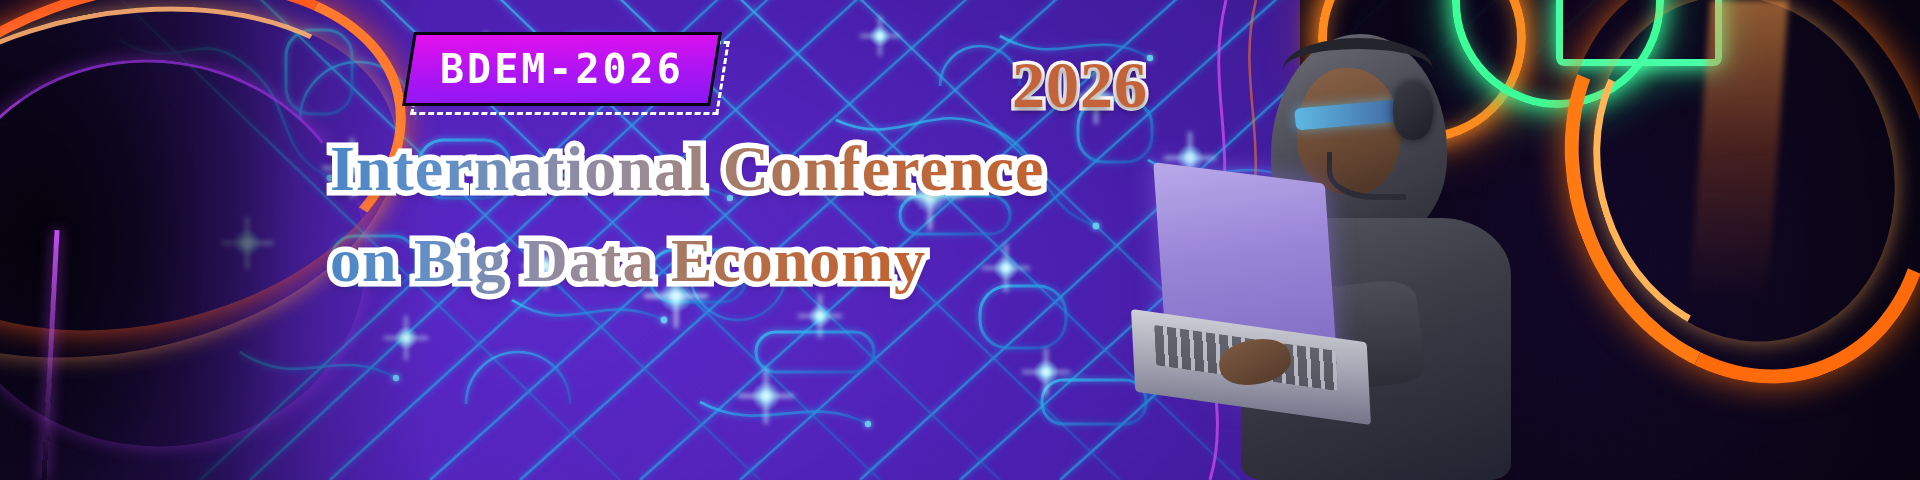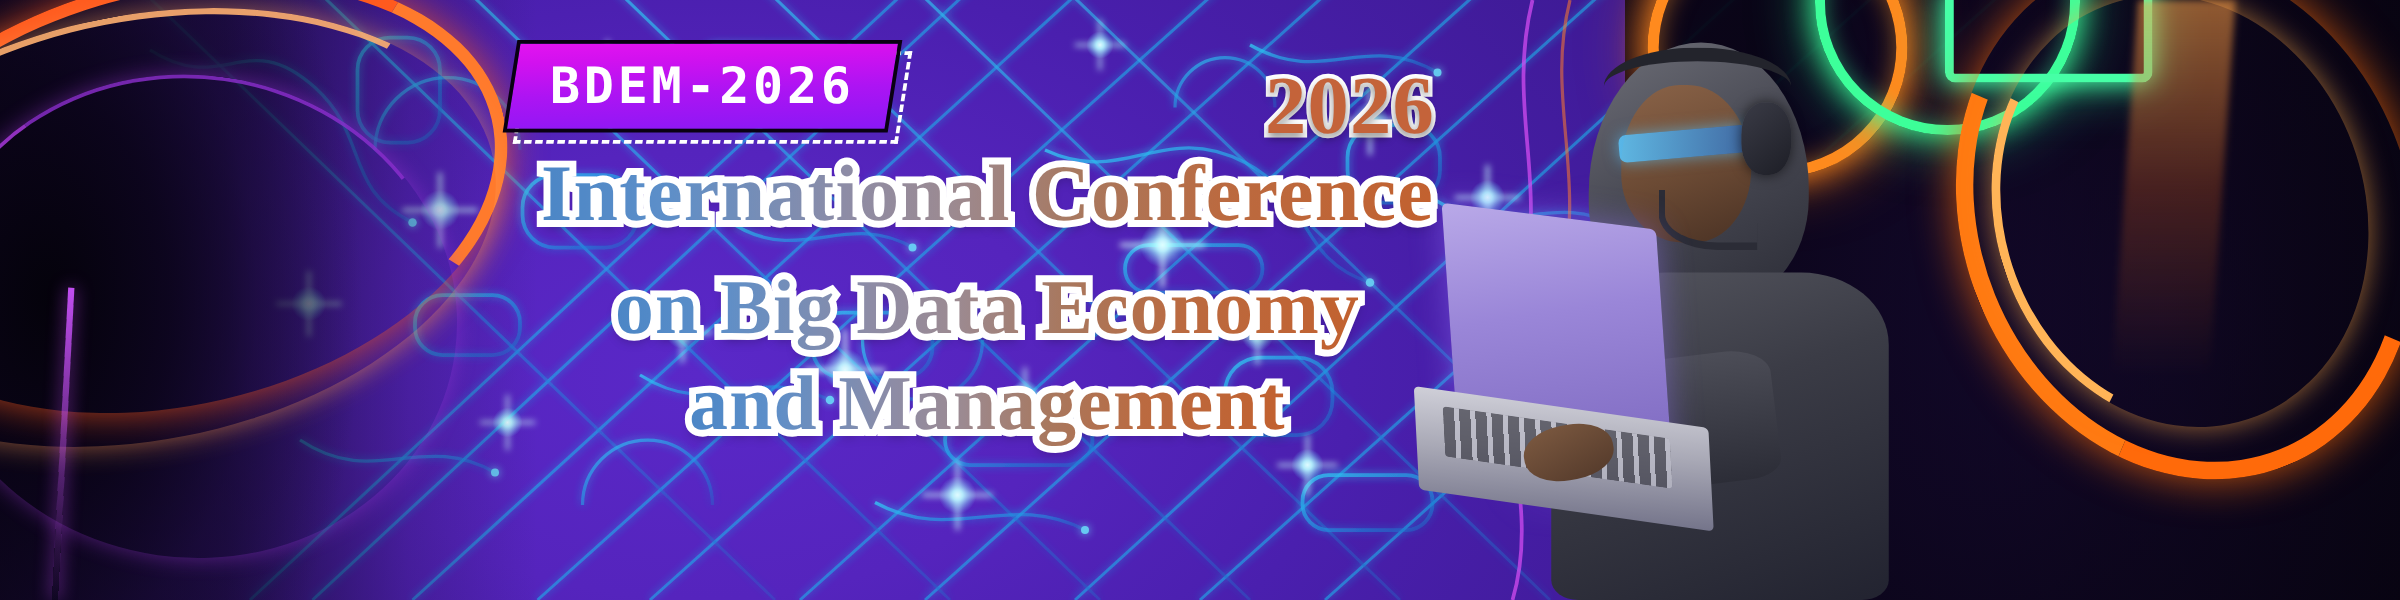--- a/index.html
+++ b/index.html
@@ -60,21 +60,21 @@
     position:absolute;left:1012px;top:52px;
     font-family:"Liberation Serif",serif;font-weight:bold;
     font-size:66px;line-height:1;letter-spacing:1px;
     color:#c4633a;
     -webkit-text-stroke:7px #ffffff;
     paint-order:stroke fill;
     text-shadow:0 4px 7px rgba(0,0,0,.45);
   }
 
   
-  #title{position:absolute;left:330px;top:116px;width:920px;text-align:center;}
+  #title{position:absolute;left:330px;top:130px;width:920px;text-align:left;}
   .tline{
     position:relative;display:block;
     font-family:"Liberation Serif",serif;font-weight:bold;
     font-size:62px;line-height:77px;letter-spacing:1px;
     white-space:nowrap;
   }
   .tline .stroke{
     position:absolute;left:0;right:0;top:0;
     color:transparent;
     -webkit-text-stroke:11px #ffffff;
@@ -459,19 +459,15 @@
 
   <div id="title">
     <div class="tline" id="l1">
       <span class="stroke">International Conference</span>
       <span class="fill">International Conference</span>
     </div>
     <div class="tline" id="l2">
       <span class="stroke">on Big Data Economy</span>
       <span class="fill">on Big Data Economy</span>
     </div>
-    <div class="tline" id="l3">
-      <span class="stroke">and Management</span>
-      <span class="fill">and Management</span>
-    </div>
   </div>
 
 </div>
 
 </body></html>

